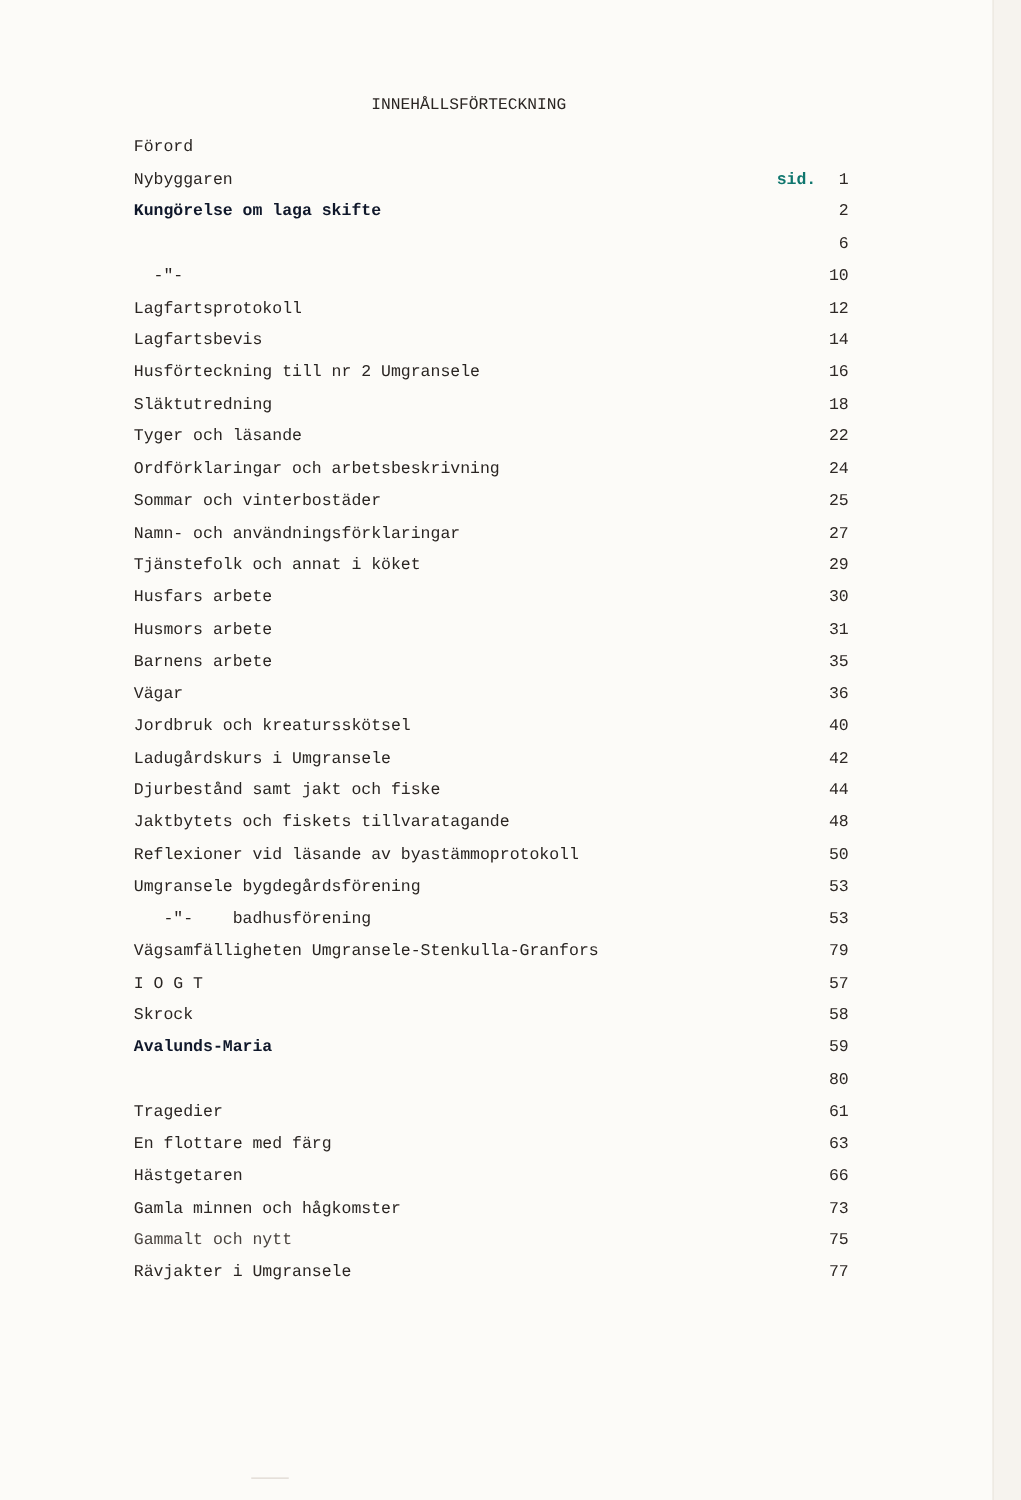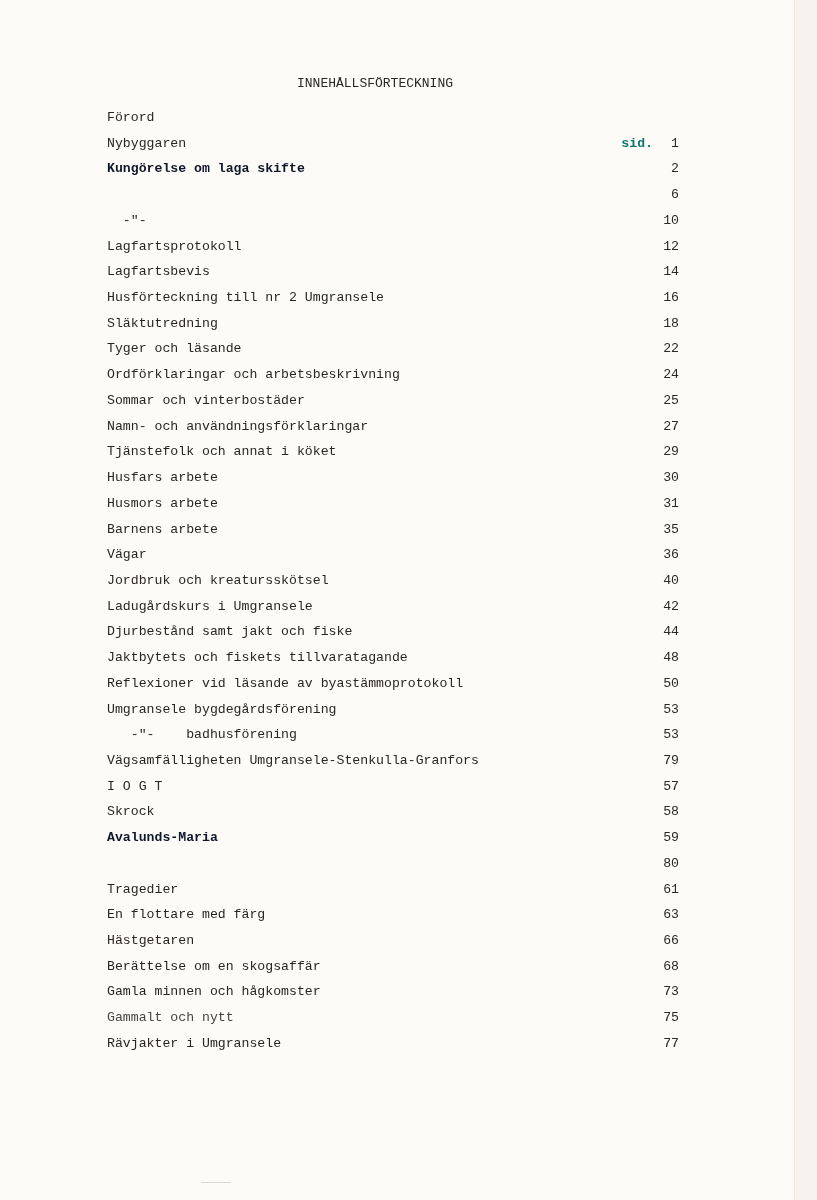--- a/index.html
+++ b/index.html
@@ -208,24 +208,20 @@
       </div>
       <div class="row">
         <span class="label">En flottare med färg</span>
         <span class="num">63</span>
       </div>
       <div class="row">
         <span class="label">Hästgetaren</span>
         <span class="num">66</span>
       </div>
       <div class="row">
-        <span class="label">Berättelse om en skogsaffär</span>
-        <span class="num">68</span>
-      </div>
-      <div class="row">
         <span class="label">Gamla minnen och hågkomster</span>
         <span class="num">73</span>
       </div>
       <div class="row">
         <span class="label light">Gammalt och nytt</span>
         <span class="num">75</span>
       </div>
       <div class="row">
         <span class="label">Rävjakter i Umgransele</span>
         <span class="num">77</span>

